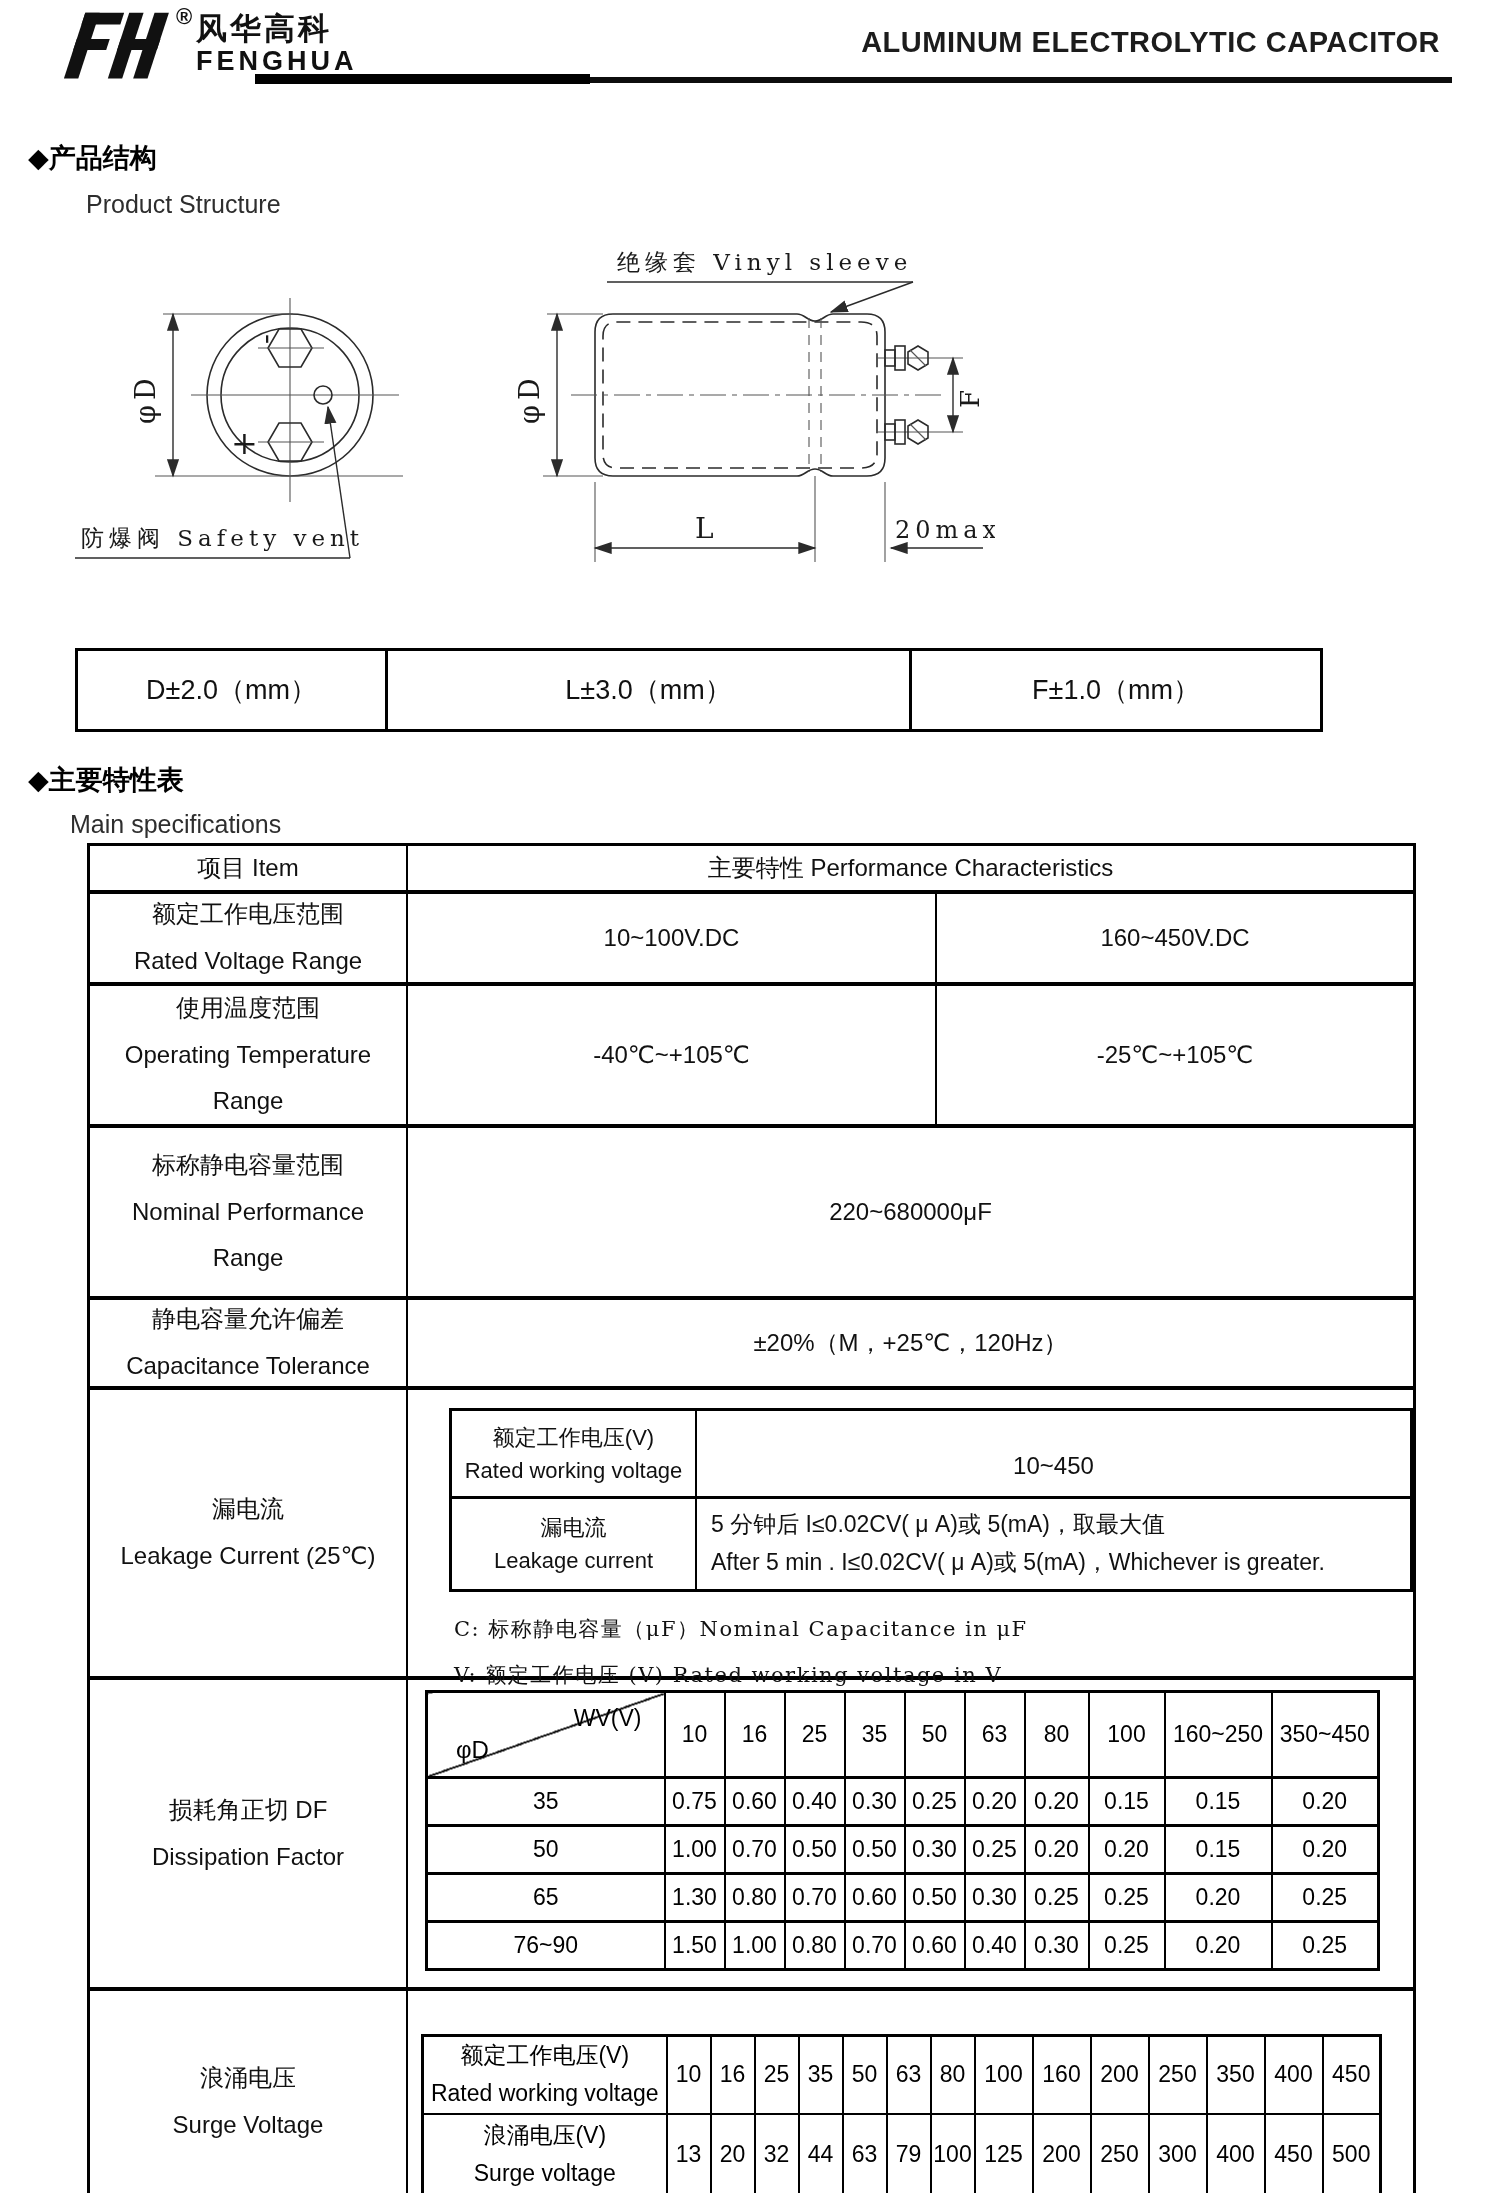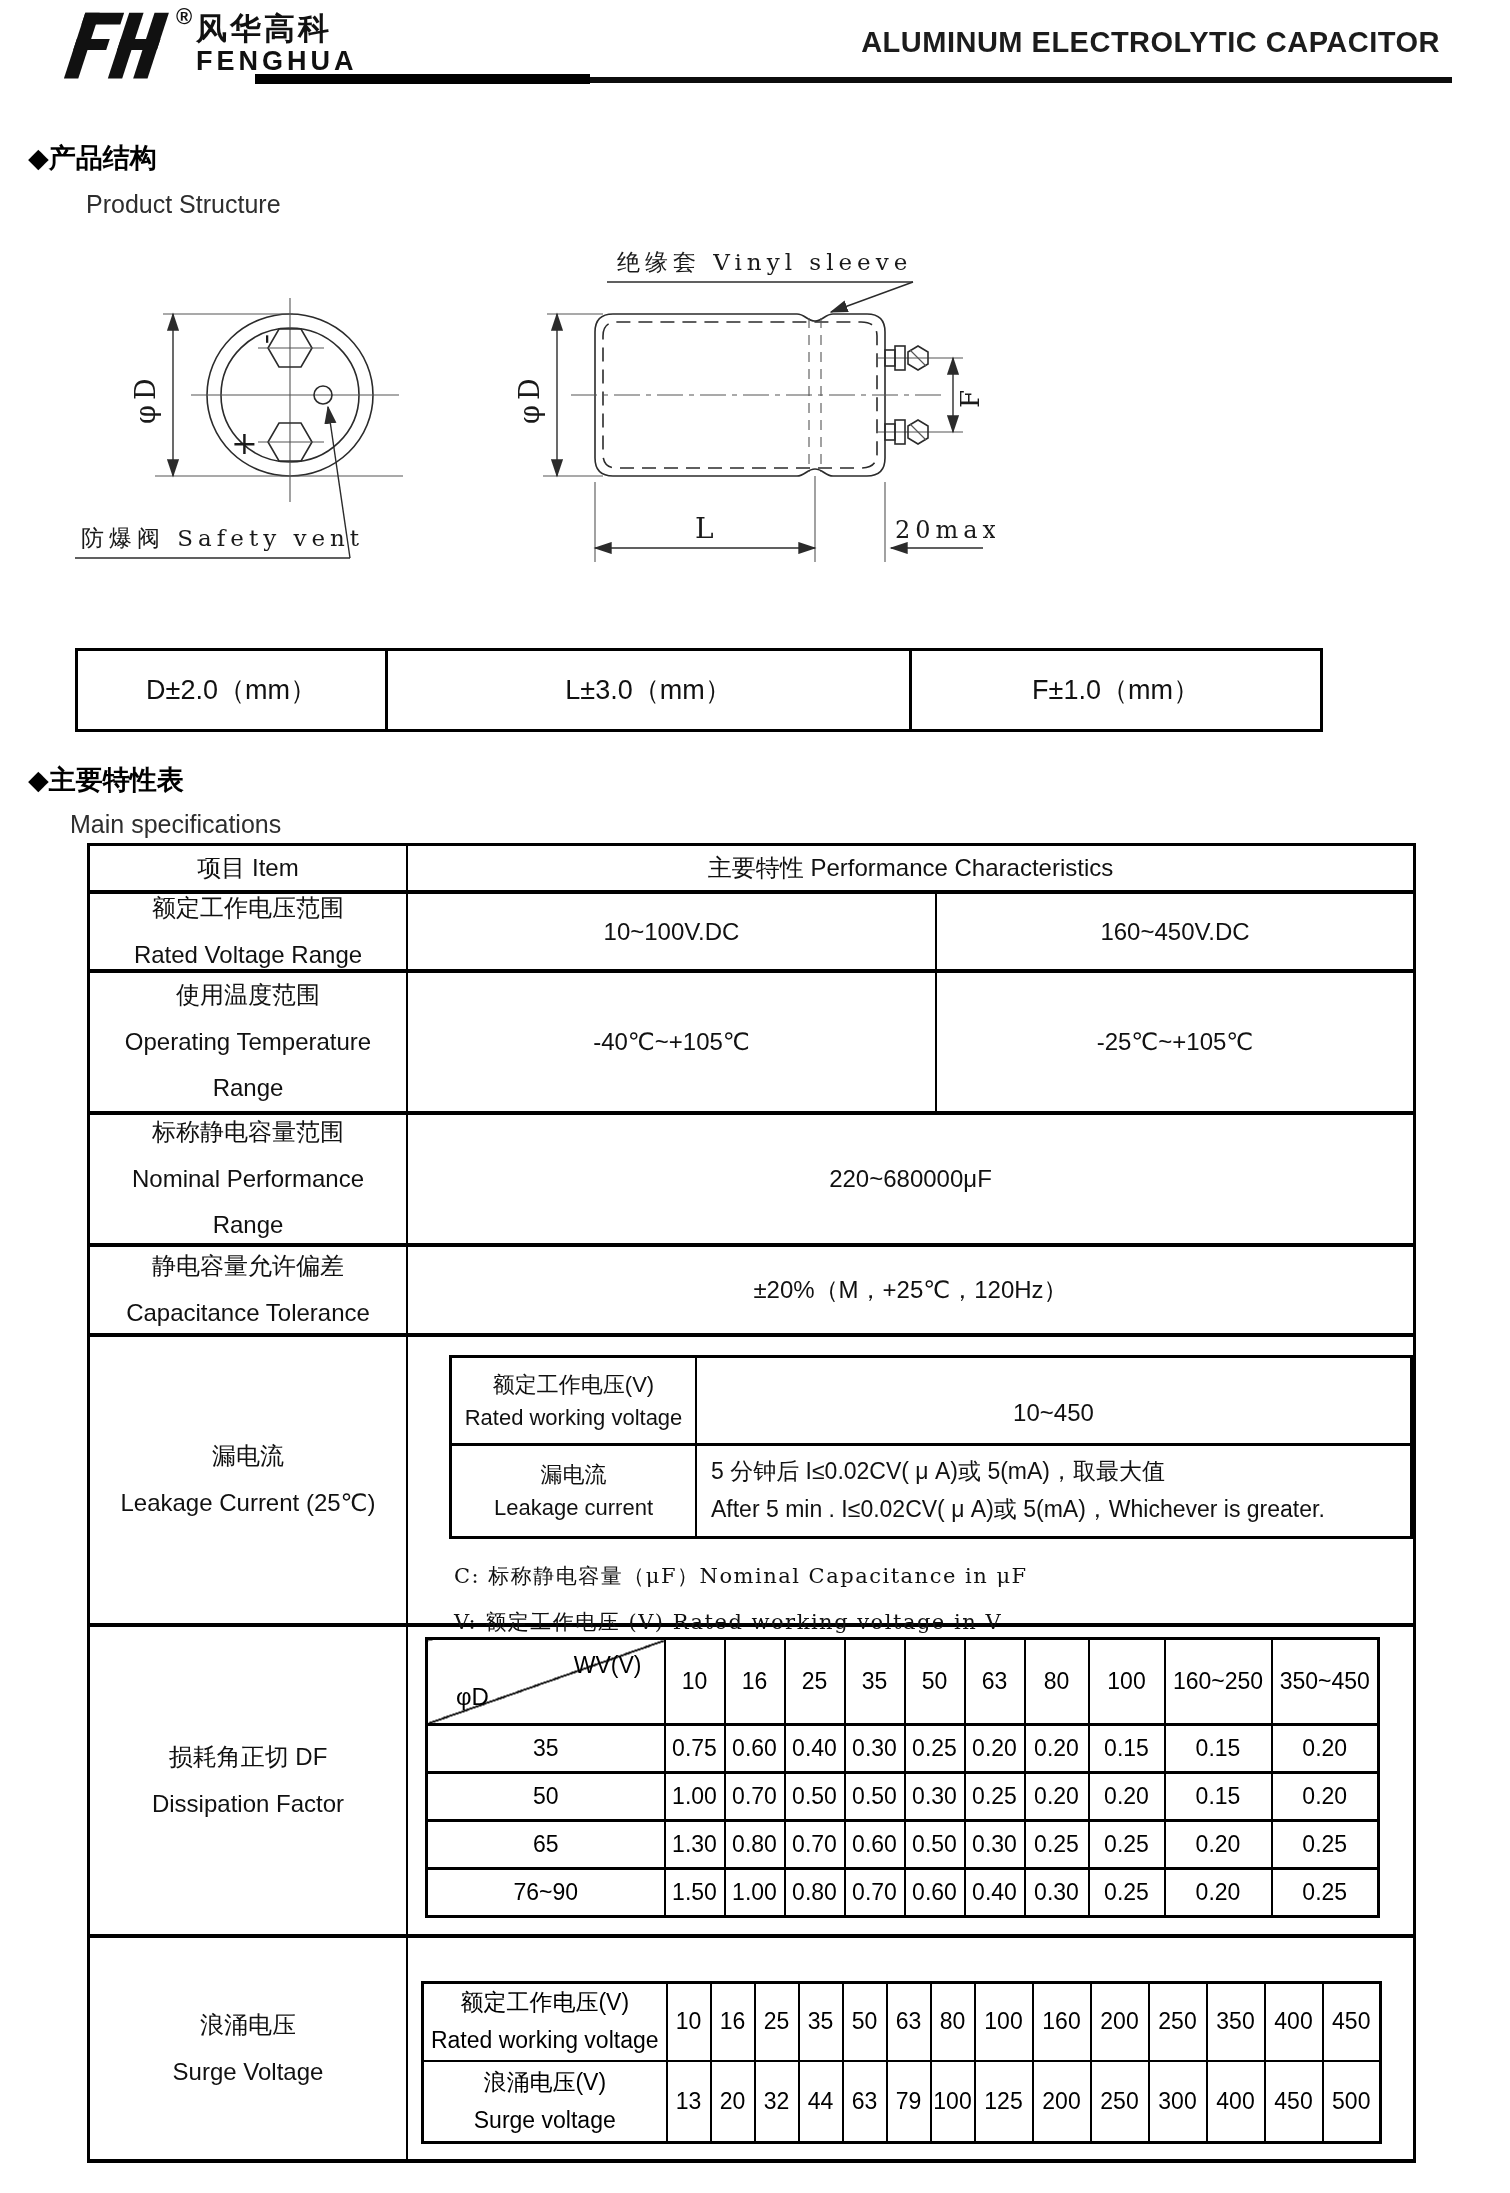--- a/index.html
+++ b/index.html
@@ -191,21 +191,21 @@
   <div class="h-cn" id="sec2-cn">◆主要特性表</div>
   <div class="h-en" id="sec2-en">Main specifications</div>
 
   <div class="spec-table">
 
     <div class="srow hd" style="height:44px">
       <div class="icol">项目 Item</div>
       <div class="vcol">主要特性 Performance Characteristics</div>
     </div>
 
-    <div class="srow" style="height:79px">
+    <div class="srow" style="height:92px">
       <div class="icol">
         <div>额定工作电压范围</div>
         <div>Rated Voltage Range</div>
       </div>
       <div class="vcol" style="padding:0">
         <div class="half">10~100V.DC</div>
         <div class="half2">160~450V.DC</div>
       </div>
     </div>
 
@@ -214,21 +214,21 @@
         <div>使用温度范围</div>
         <div>Operating Temperature</div>
         <div>Range</div>
       </div>
       <div class="vcol" style="padding:0">
         <div class="half">-40℃~+105℃</div>
         <div class="half2">-25℃~+105℃</div>
       </div>
     </div>
 
-    <div class="srow" style="height:132px">
+    <div class="srow" style="height:172px">
       <div class="icol">
         <div>标称静电容量范围</div>
         <div>Nominal Performance</div>
         <div>Range</div>
       </div>
       <div class="vcol">220~680000μF</div>
     </div>
 
     <div class="srow" style="height:90px">
       <div class="icol">

